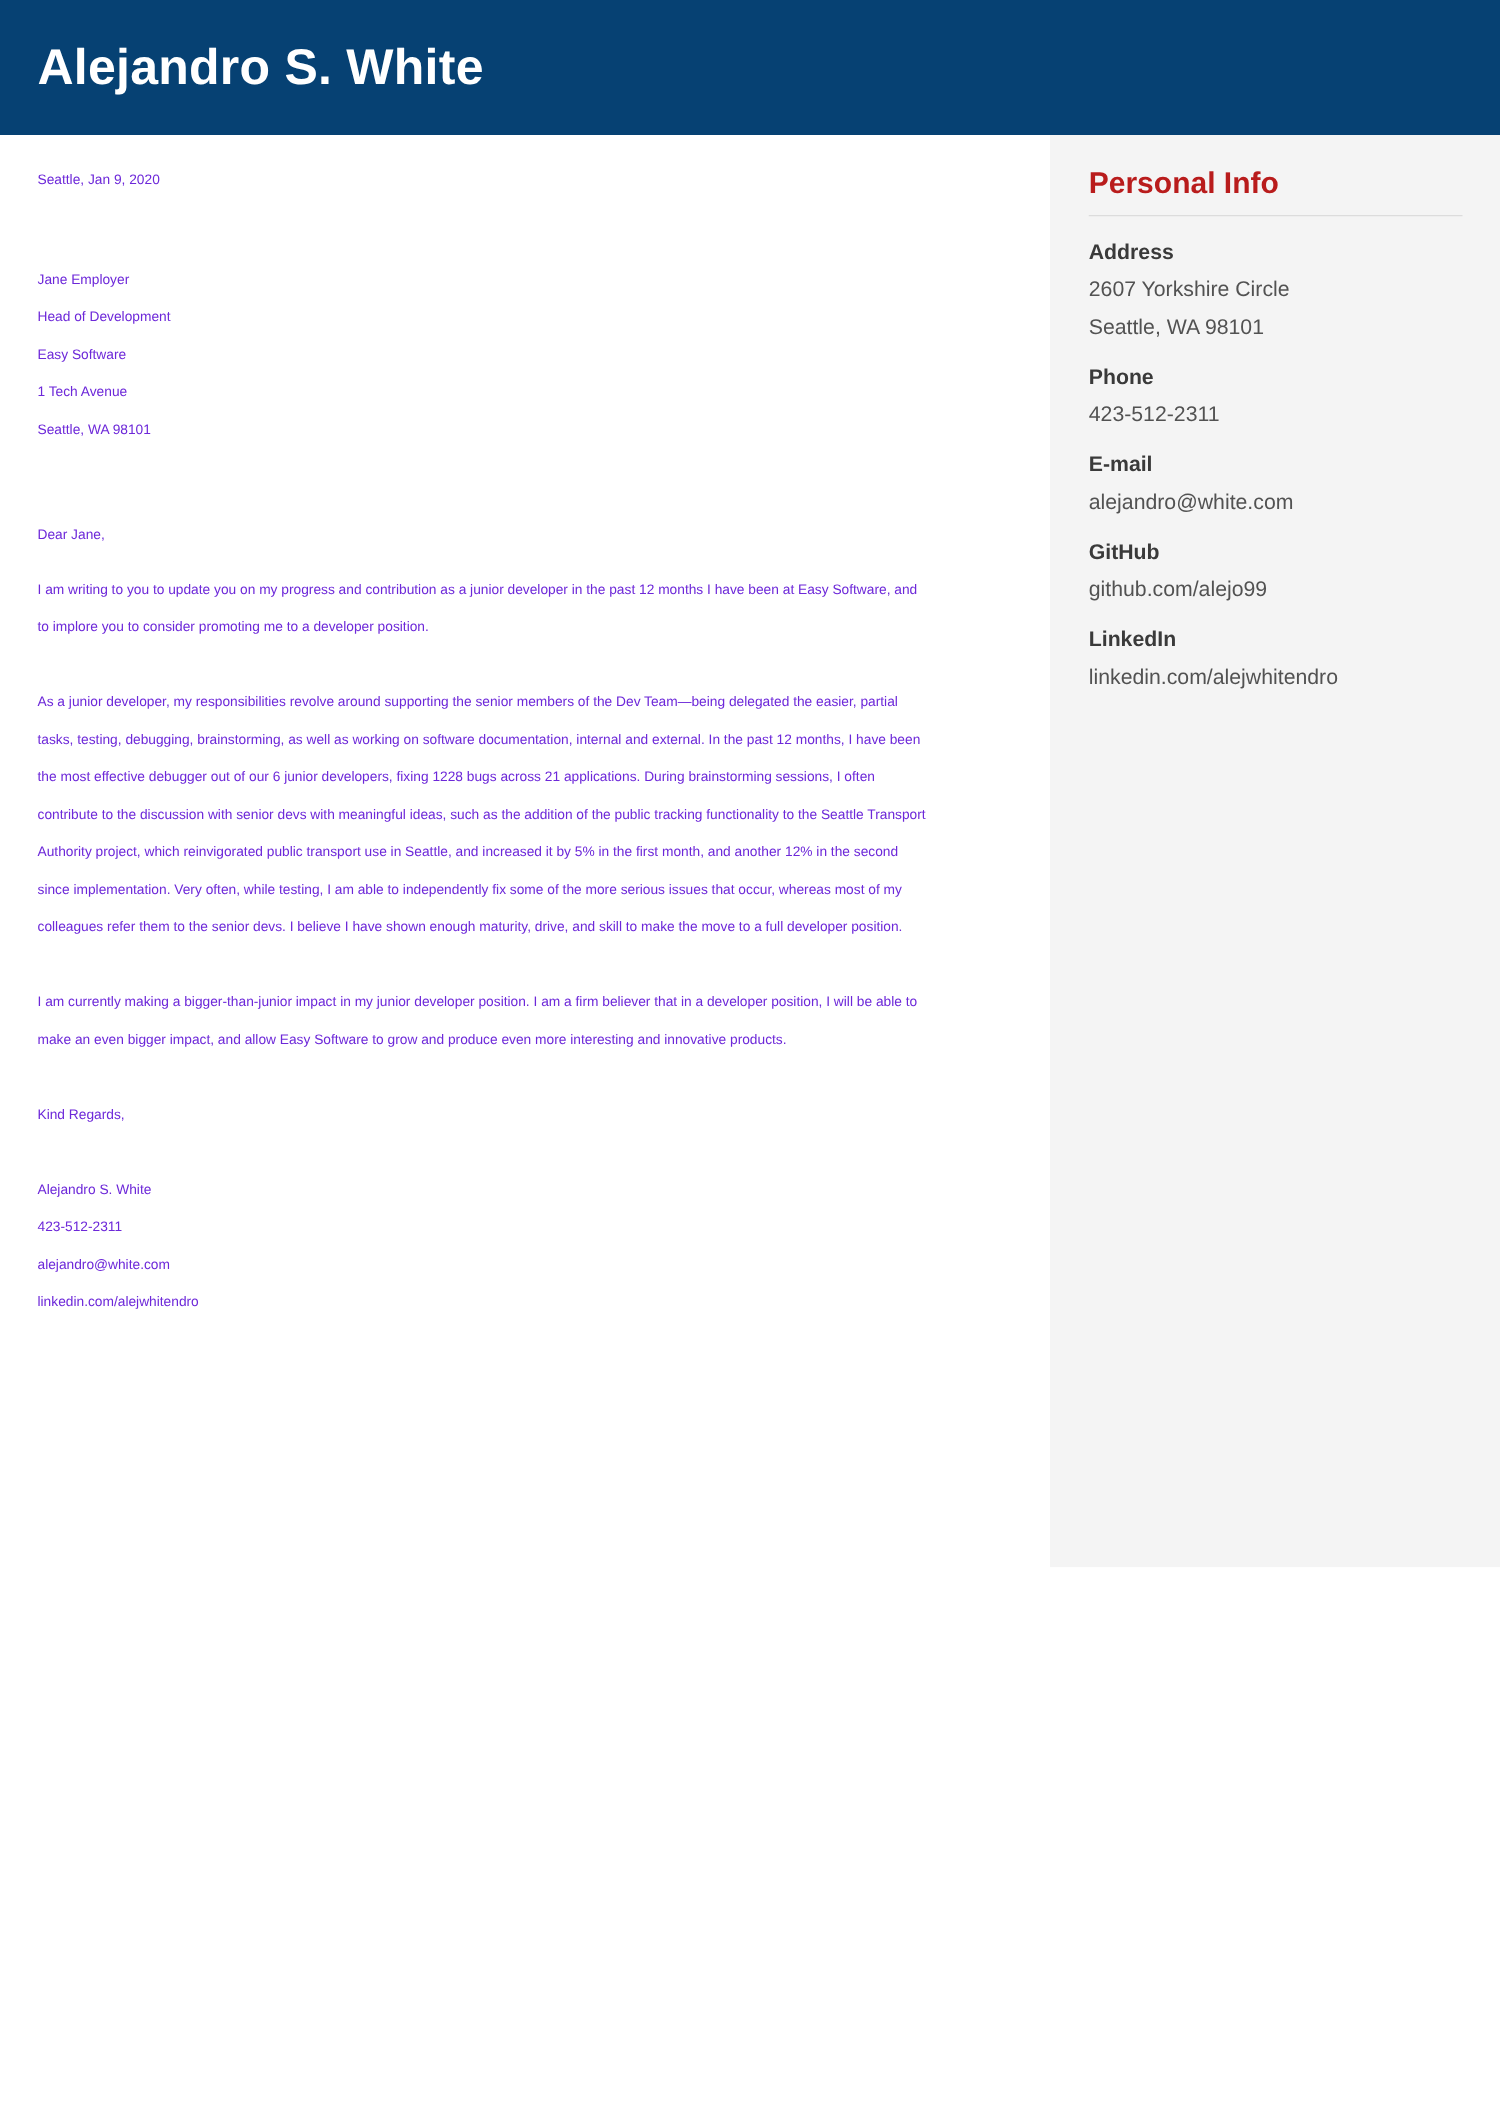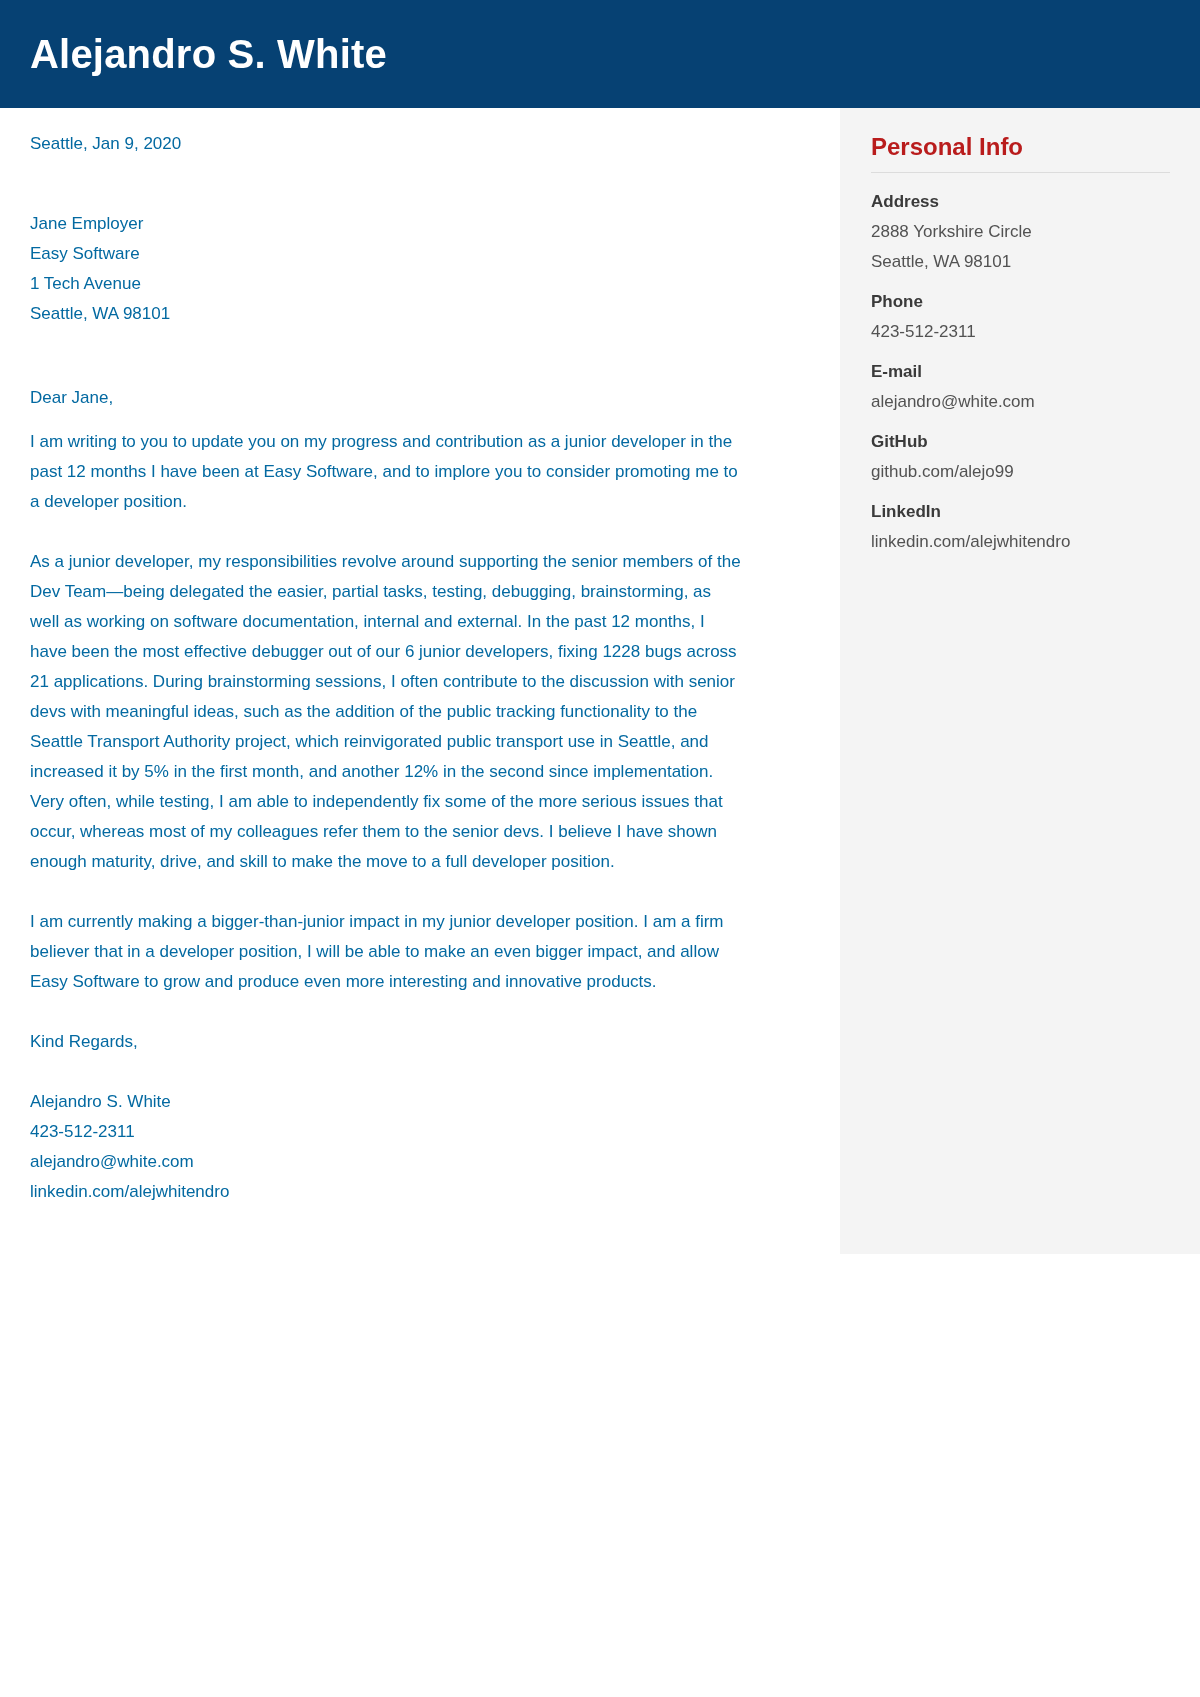--- a/index.html
+++ b/index.html
@@ -31,22 +31,22 @@
     font-weight: bold;
     letter-spacing: 0.2px;
   }
 
   
   .letter {
     position: absolute;
     top: 108px; left: 0;
     width: 840px;
     padding: 21px 95px 0 30px;
-    color: #0369a1;
-    font-size: 17px;
+    color: #6d28d9;
+    font-size: 11px;
     line-height: 30px;
   }
   .letter .date { margin-bottom: 50px; }
   .letter .recipient { margin-bottom: 54px; }
   .letter .salutation { margin-bottom: 14px; }
   .letter .para { margin-bottom: 30px; }
   .letter .closing { margin-bottom: 30px; }
 
   
   .sidebar {
@@ -83,20 +83,21 @@
 
   <header class="banner">
     <h1>Alejandro S. White</h1>
   </header>
 
   <main class="letter">
     <p class="date">Seattle, Jan 9, 2020</p>
 
     <div class="recipient">
       <p>Jane Employer</p>
+      <p>Head of Development</p>
       <p>Easy Software</p>
       <p>1 Tech Avenue</p>
       <p>Seattle, WA 98101</p>
     </div>
 
     <p class="salutation">Dear Jane,</p>
 
     <p class="para">I am writing to you to update you on my progress and contribution as a junior developer in the past 12 months I have been at Easy Software, and to implore you to consider promoting me to a developer position.</p>
     <p class="para">As a junior developer, my responsibilities revolve around supporting the senior members of the Dev Team—being delegated the easier, partial tasks, testing, debugging, brainstorming, as well as working on software documentation, internal and external. In the past 12 months, I have been the most effective debugger out of our 6 junior developers, fixing 1228 bugs across 21 applications. During brainstorming sessions, I often contribute to the discussion with senior devs with meaningful ideas, such as the addition of the public tracking functionality to the Seattle Transport Authority project, which reinvigorated public transport use in Seattle, and increased it by 5% in the first month, and another 12% in the second since implementation. Very often, while testing, I am able to independently fix some of the more serious issues that occur, whereas most of my colleagues refer them to the senior devs. I believe I have shown enough maturity, drive, and skill to make the move to a full developer position.</p>
     <p class="para">I am currently making a bigger-than-junior impact in my junior developer position. I am a firm believer that in a developer position, I will be able to make an even bigger impact, and allow Easy Software to grow and produce even more interesting and innovative products.</p>
@@ -110,21 +111,21 @@
       <p>linkedin.com/alejwhitendro</p>
     </div>
   </main>
 
   <aside class="sidebar">
     <h2>Personal Info</h2>
     <hr>
 
     <div class="group">
       <p class="label">Address</p>
-      <p class="value">2888 Yorkshire Circle</p>
+      <p class="value">2607 Yorkshire Circle</p>
       <p class="value">Seattle, WA 98101</p>
     </div>
 
     <div class="group">
       <p class="label">Phone</p>
       <p class="value">423-512-2311</p>
     </div>
 
     <div class="group">
       <p class="label">E-mail</p>

